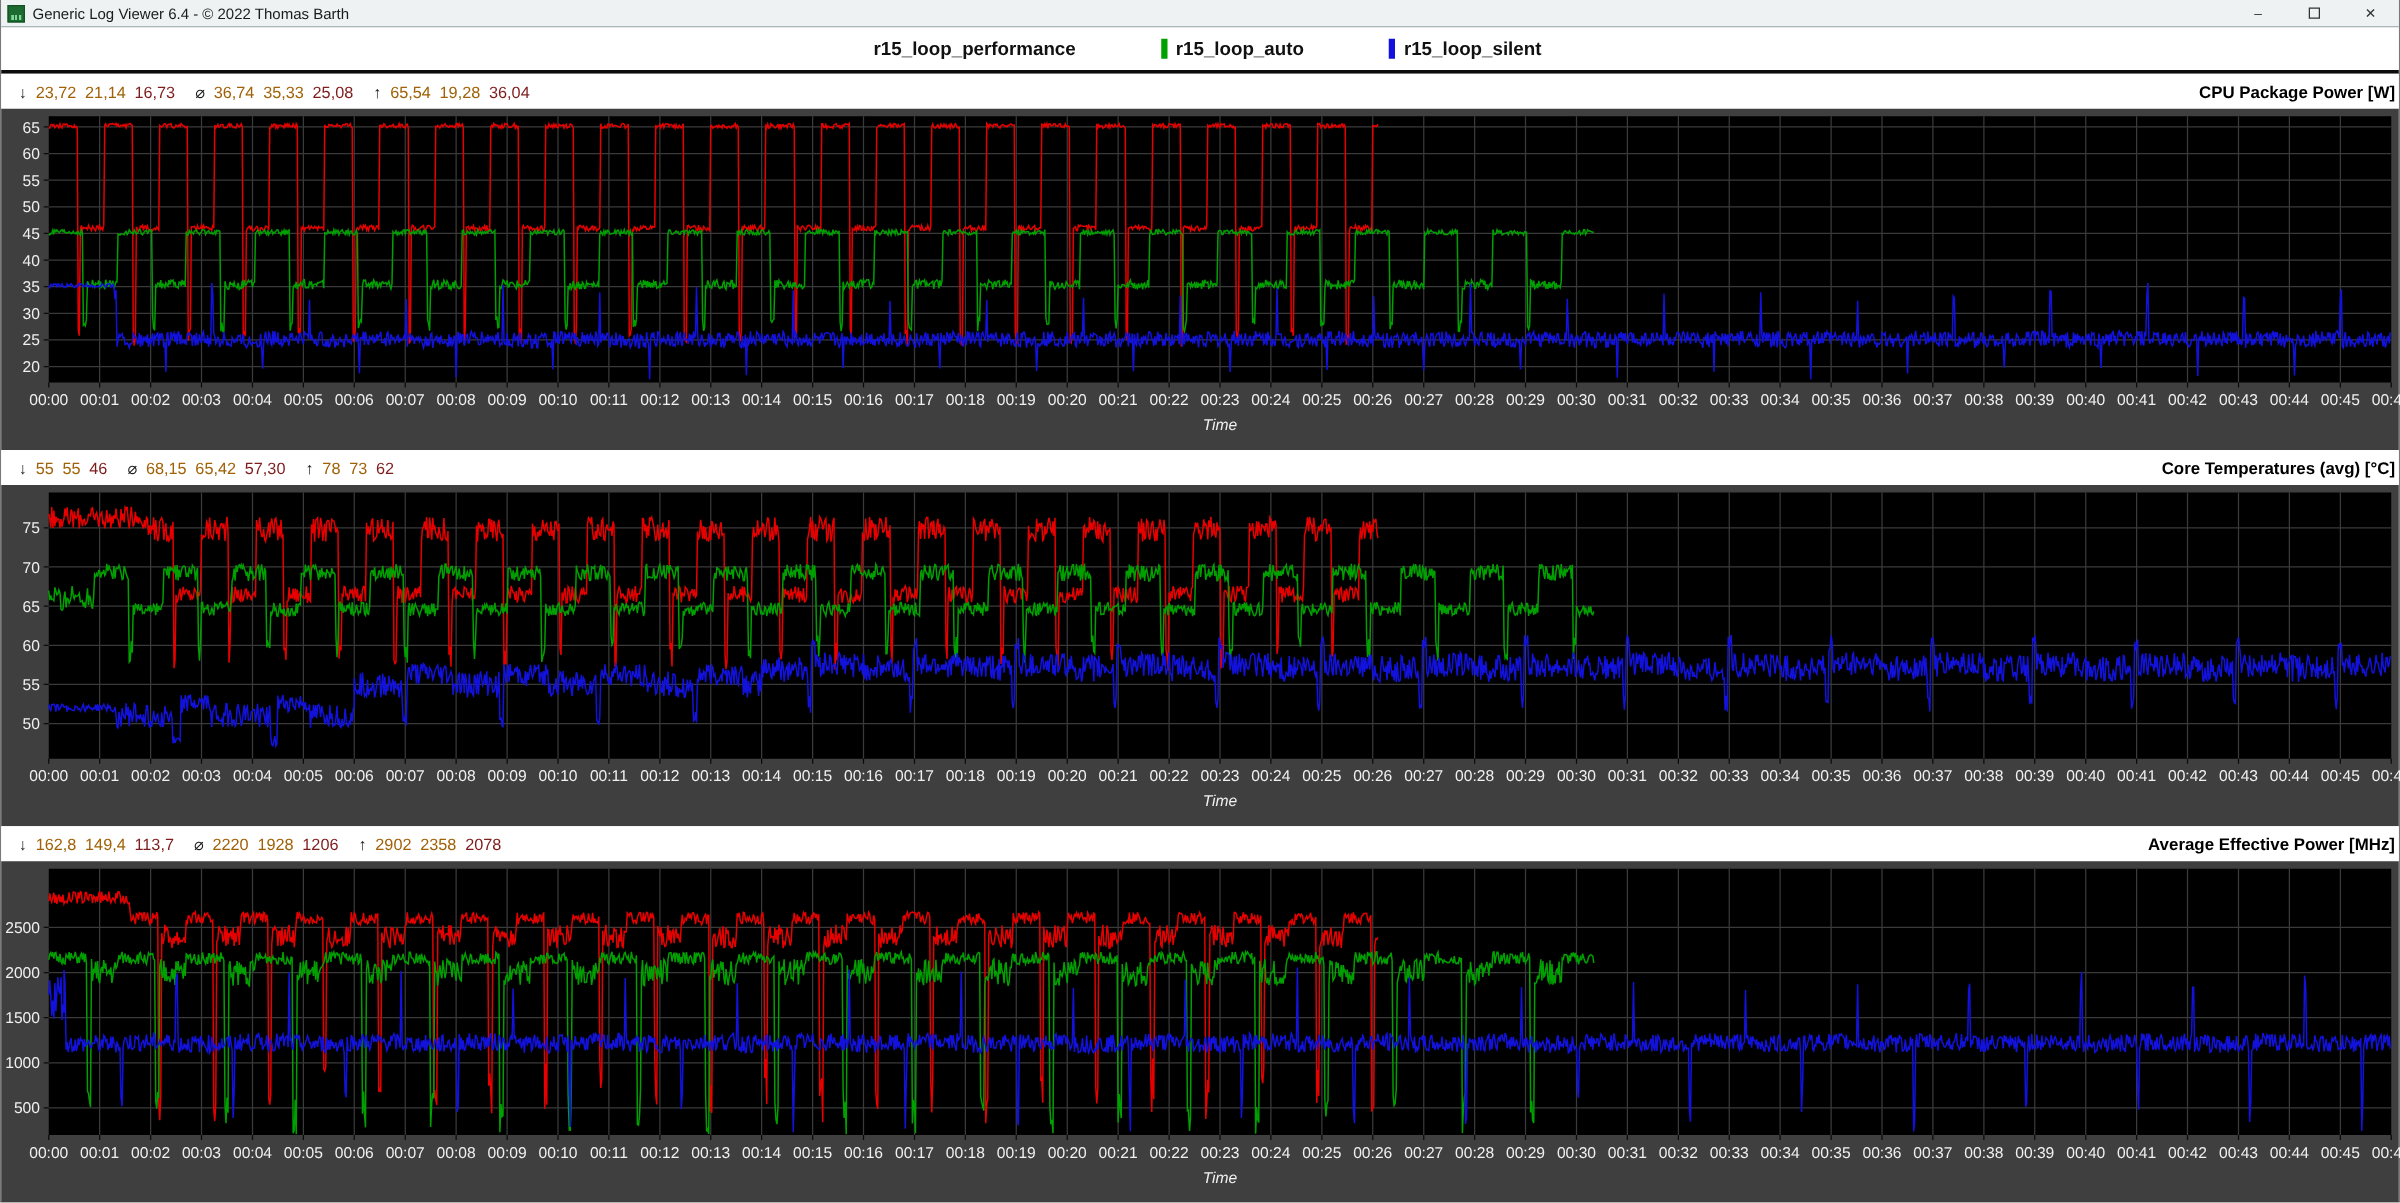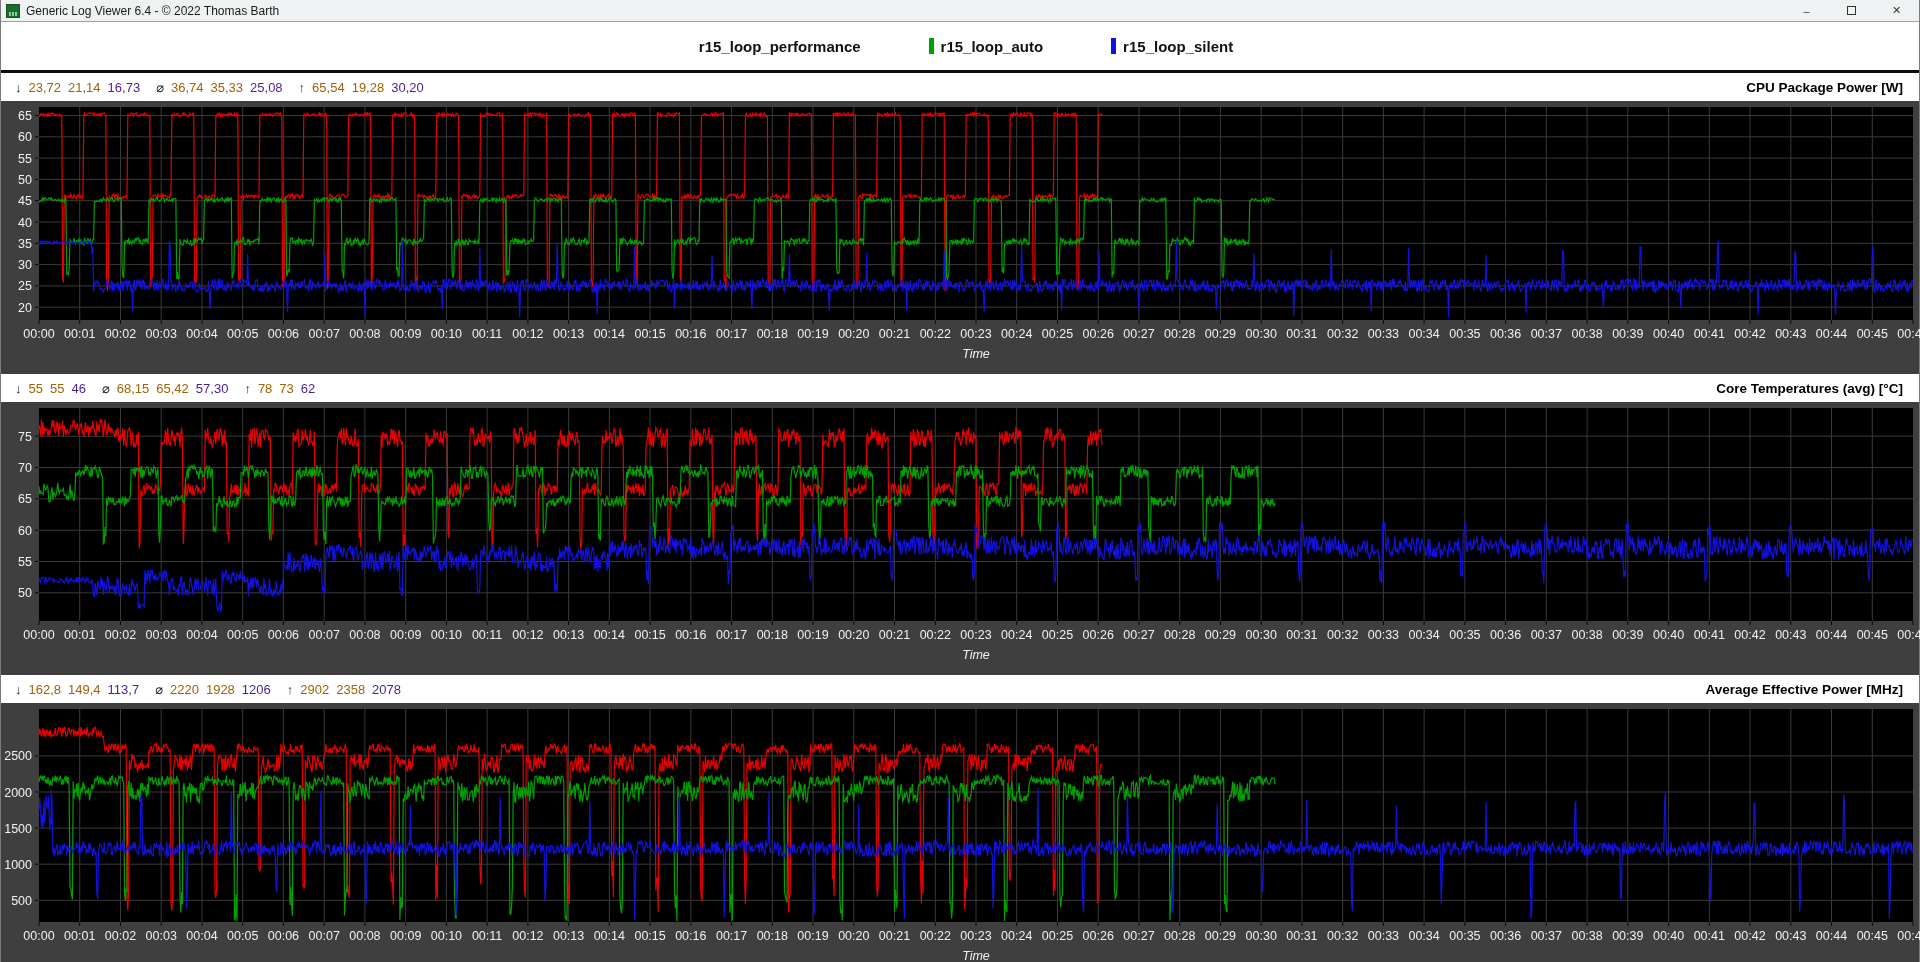--- a/index.html
+++ b/index.html
@@ -13,36 +13,36 @@
   .app-icon { width:14px; height:14px; margin:0 6px 0 5px; background:#1d6b30; border:1px solid #145123;
               display:inline-block; position:relative; }
   .app-icon::after { content:""; position:absolute; left:2px; top:7px; width:8px; height:4px;
               background:linear-gradient(90deg,#7fd49a 0 2px,transparent 2px 3px,#7fd49a 3px 5px,transparent 5px 6px,#7fd49a 6px 8px); }
   .win-controls { margin-left:auto; display:flex; height:100%; }
   .win-btn { width:45px; height:100%; display:flex; align-items:center; justify-content:center;
              font-size:11px; color:#333; }
   .maxglyph { width:9px; height:9px; border:1px solid #333; display:inline-block; }
 
   
-  .legend-band { height:48px; background:#fff; display:flex; align-items:center; justify-content:center;
+  .legend-band { height:34px; background:#fff; display:flex; align-items:center; justify-content:center;
                  gap:68px; flex:0 0 auto; }
   .legend-item { display:flex; align-items:center; gap:7px; font-size:15px; font-weight:bold; color:#111; }
   .legend-marker { width:5px; height:16px; display:inline-block; }
   .top-separator { height:3px; background:#0c0c0c; flex:0 0 auto; }
 
   
   .panel { height:301px; flex:0 0 auto; display:flex; flex-direction:column; }
   .stats-band { height:28px; background:#fff; display:flex; align-items:center; font-size:13px; flex:0 0 auto; }
   .stats-group { display:flex; align-items:center; gap:7px; margin-left:16px; }
   .stats-group:first-child { margin-left:14px; }
   .sym { color:#1a1a1a; }
   .v-red   { color:#a16207; }
   .v-green { color:#a16207; }
-  .v-blue  { color:#4c1d95; }
-  .panel-title { margin-left:auto; margin-right:16px; font-weight:bold; font-size:13.5px; color:#000; }
+  .v-blue  { color:#7f1d1d; }
+  .panel-title { margin-left:auto; margin-right:3px; font-weight:bold; font-size:13.5px; color:#000; }
   .chart-region { height:273px; background:#3f3f3f; flex:0 0 auto; }
   svg text { font-family:"Liberation Sans", sans-serif; }
 </style>
 </head>
 <body>
 
 <div class="window">
 
   <div class="titlebar">
     <span class="app-icon"></span>
@@ -83,21 +83,21 @@
       <span class="stats-group">
         <span class="sym">⌀</span>
         <span class="v-red">36,74</span>
         <span class="v-green">35,33</span>
         <span class="v-blue">25,08</span>
       </span>
       <span class="stats-group">
         <span class="sym">↑</span>
         <span class="v-red">65,54</span>
         <span class="v-green">19,28</span>
-        <span class="v-blue">30,20</span>
+        <span class="v-blue">36,04</span>
       </span>
       <span class="panel-title">CPU Package Power [W]</span>
     </div>
     <div class="chart-region">
         <svg width="1920" height="273" style="display:block">
           <rect x="38" y="6" width="1874" height="213" fill="#000000"></rect>
           <line x1="38.0" y1="219" x2="38.0" y2="223" stroke="#0a0a0a" stroke-width="1"></line>
           <text x="38.0" y="237" fill="#f0f0f0" font-size="12.5" text-anchor="middle">00:00</text>
           <line x1="78.7" y1="6" x2="78.7" y2="219" stroke="#3a3a3a" stroke-width="1"></line>
           <line x1="78.7" y1="219" x2="78.7" y2="223" stroke="#0a0a0a" stroke-width="1"></line>

